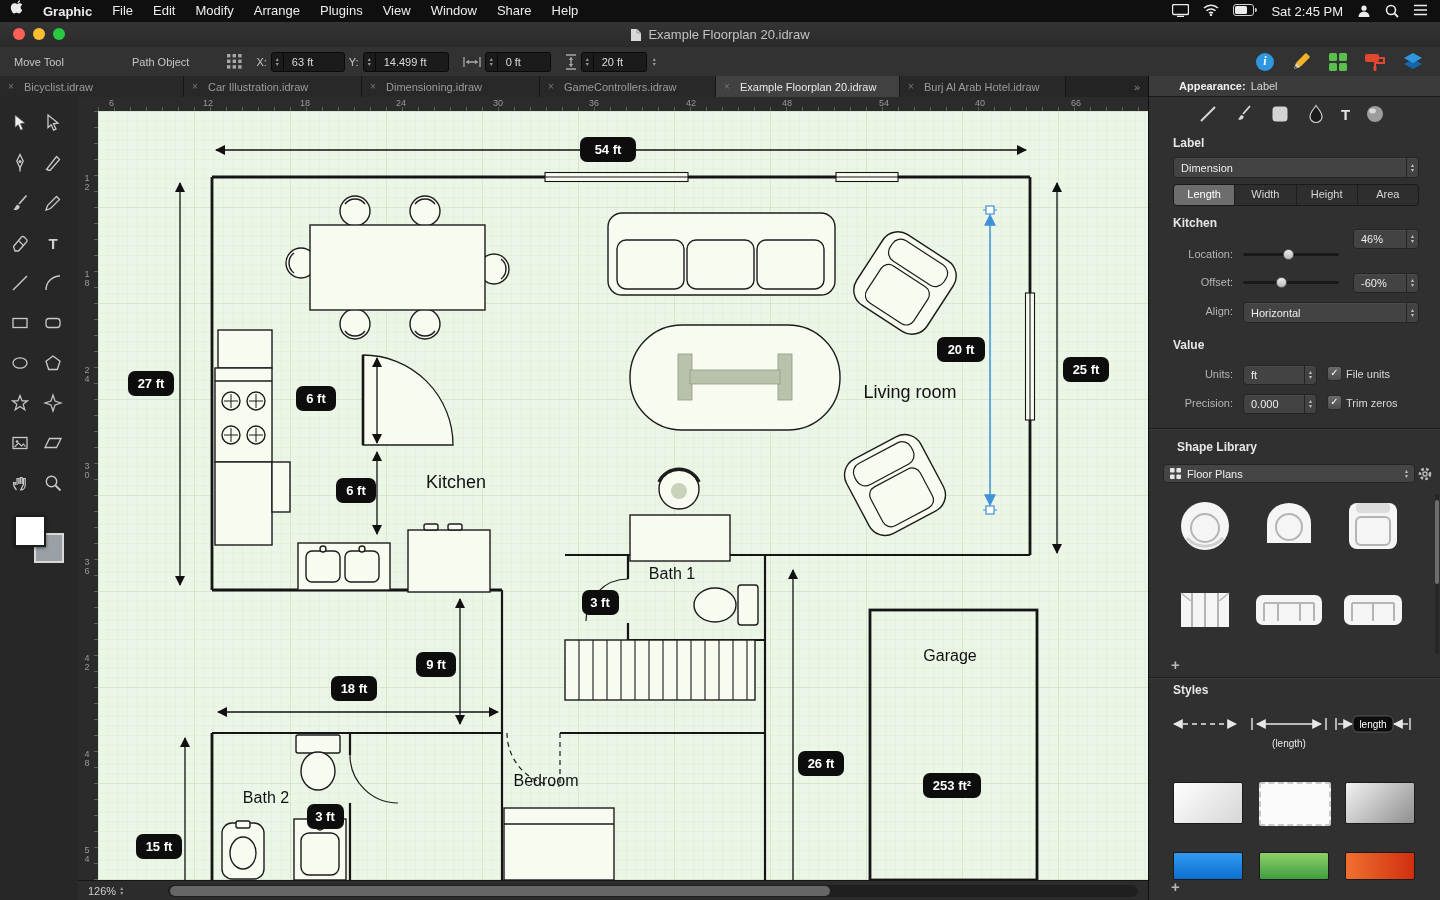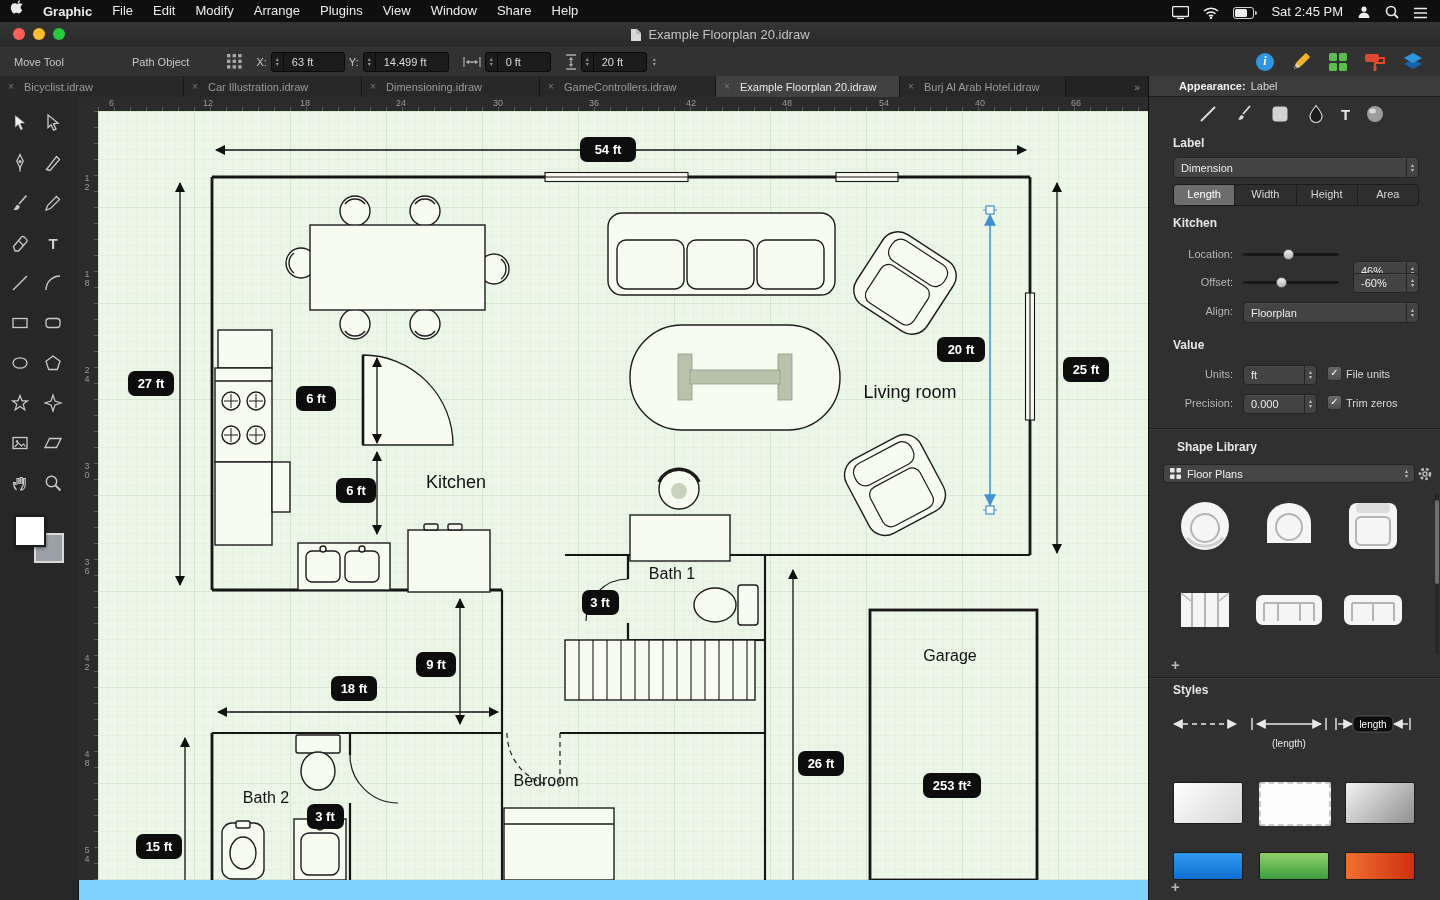--- a/index.html
+++ b/index.html
@@ -1,24 +1,24 @@
 <!DOCTYPE html>
 <html><head>
 <meta charset="utf-8">
 <style>
   html,body{margin:0;padding:0;background:#1c1c1c;width:1440px;height:900px;overflow:hidden;
     font-family:"Liberation Sans","DejaVu Sans",sans-serif;-webkit-font-smoothing:antialiased;}
-  #app{position:relative;width:1320px;height:900px;background:#7dd3fc;}
+  #app{position:relative;width:1320px;height:900px;background:#0f766e;}
   .abs{position:absolute;}
   
   #menubar{left:0;top:0;width:1440px;height:22px;background:#0f0f0f;display:flex;align-items:center;
     color:#ececec;font-size:13px;z-index:30;}
   .menu-item{padding:0 10px;line-height:22px;}
   .menu-app{font-weight:bold;padding:0 10px;}
-  #menu-right{margin-left:auto;display:flex;align-items:flex-end;gap:14px;padding-right:12px;}
+  #menu-right{margin-left:auto;display:flex;align-items:flex-start;gap:14px;padding-right:12px;}
   #menu-right svg{display:block;}
   .menu-time{font-size:13px;color:#f0f0f0;}
   
   #titlebar{left:0;top:22px;width:1440px;height:25px;background:linear-gradient(#343434,#2a2a2a);
     border-bottom:1px solid #151515;display:flex;align-items:center;justify-content:center;}
   .tl{width:12px;height:12px;border-radius:50%;position:absolute;top:6px;}
   #win-title{display:flex;align-items:center;gap:6px;color:#c2c2c2;font-size:13px;}
   
   #toolbar{left:0;top:47px;width:1440px;height:29px;background:#323232;border-bottom:1px solid #161616;
     display:flex;align-items:center;color:#c6c6c6;font-size:11px;}
@@ -631,20 +631,30 @@
     <g fill="#111" text-anchor="middle">
       <text x="358" y="377" font-size="18">Kitchen</text>
       <text x="812" y="287" font-size="18">Living room</text>
       <text x="574" y="468" font-size="16">Bath 1</text>
       <text x="168" y="692" font-size="16">Bath 2</text>
       <text x="448" y="675" font-size="16">Bedroom</text>
       <text x="852" y="550" font-size="16">Garage</text>
     </g>
   </svg>
 
+  <div id="statusbar" class="abs">
+    <span style="padding-left:10px">126%</span>
+    <span class="stp">
+        <span>▴</span>
+        <span>▾</span>
+      </span>
+    <div id="hscroll">
+        <div class="thumb"></div>
+      </div>
+  </div>
 
   <div id="inspector" class="abs">
     <div id="insp-header">
       <span style="font-weight:bold;color:#f0f0f0">Appearance:</span>
       <span style="color:#d6d6d6">Label</span>
     </div>
 
     <div class="abs" style="left:48px;top:27px;display:flex;gap:14px;align-items:center;">
       <svg width="22" height="22" viewBox="0 0 22 22">
           <path d="M4,18 L18,4" stroke="#d8d8d8" stroke-width="2"></path>
@@ -682,21 +692,21 @@
       <div class="seg">Height</div>
       <div class="seg">Area</div>
     </div>
 
     <div class="ph" style="left:24px;top:140px">Kitchen</div>
 
     <div class="row-label" style="top:172px">Location:</div>
     <div class="slider" style="left:94px;top:177px;width:96px;">
         <div class="thumb" style="left:40px"></div>
       </div>
-    <div class="field" style="left:204px;top:185px;width:64px;height:18px;">
+    <div class="field" style="left:204px;top:153px;width:64px;height:18px;">
       <span class="val">46%</span>
       <span class="stp">
           <span>▴</span>
           <span>▾</span>
         </span>
     </div>
 
     <div class="row-label" style="top:200px">Offset:</div>
     <div class="slider" style="left:94px;top:205px;width:96px;">
         <div class="thumb" style="left:33px"></div>
@@ -704,21 +714,21 @@
     <div class="field" style="left:204px;top:197px;width:64px;height:18px;">
       <span class="val">-60%</span>
       <span class="stp">
           <span>▴</span>
           <span>▾</span>
         </span>
     </div>
 
     <div class="row-label" style="top:229px">Align:</div>
     <div class="field" style="left:94px;top:226px;width:174px;height:19px;">
-      <span class="val">Floorplan</span>
+      <span class="val">Horizontal</span>
       <span class="stp">
           <span>▴</span>
           <span>▾</span>
         </span>
     </div>
 
     <div class="ph" style="left:24px;top:262px">Value</div>
 
     <div class="row-label" style="top:292px">Units:</div>
     <div class="field" style="left:94px;top:289px;width:72px;height:18px;">

